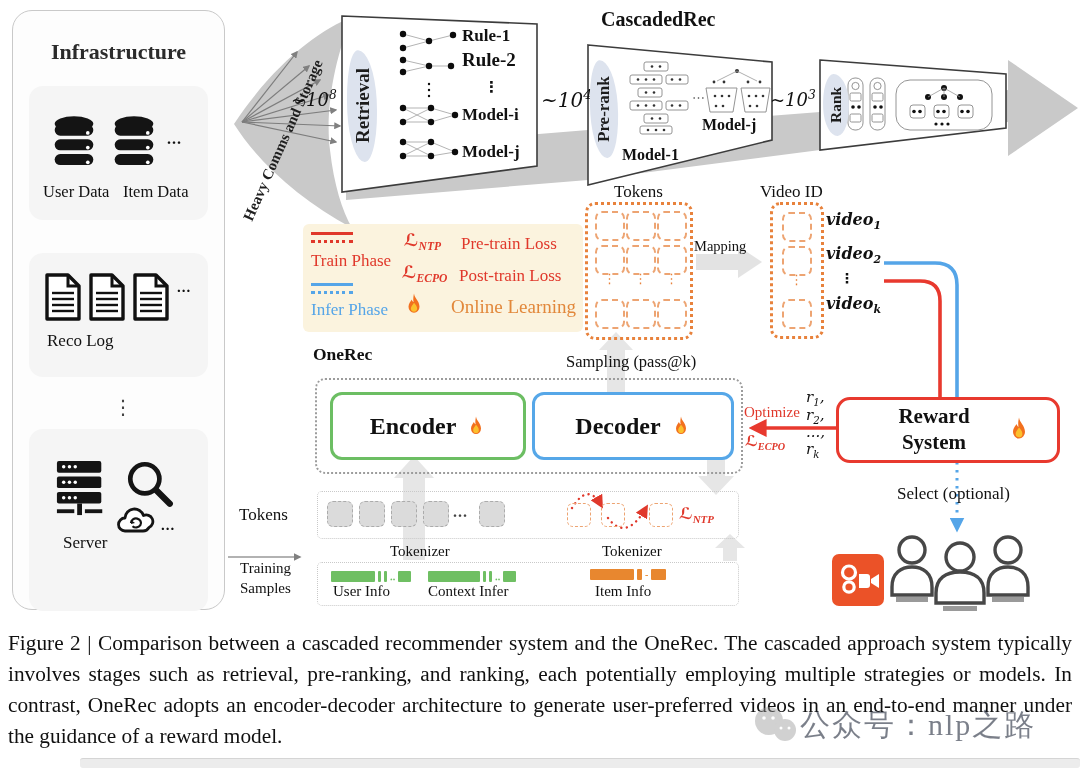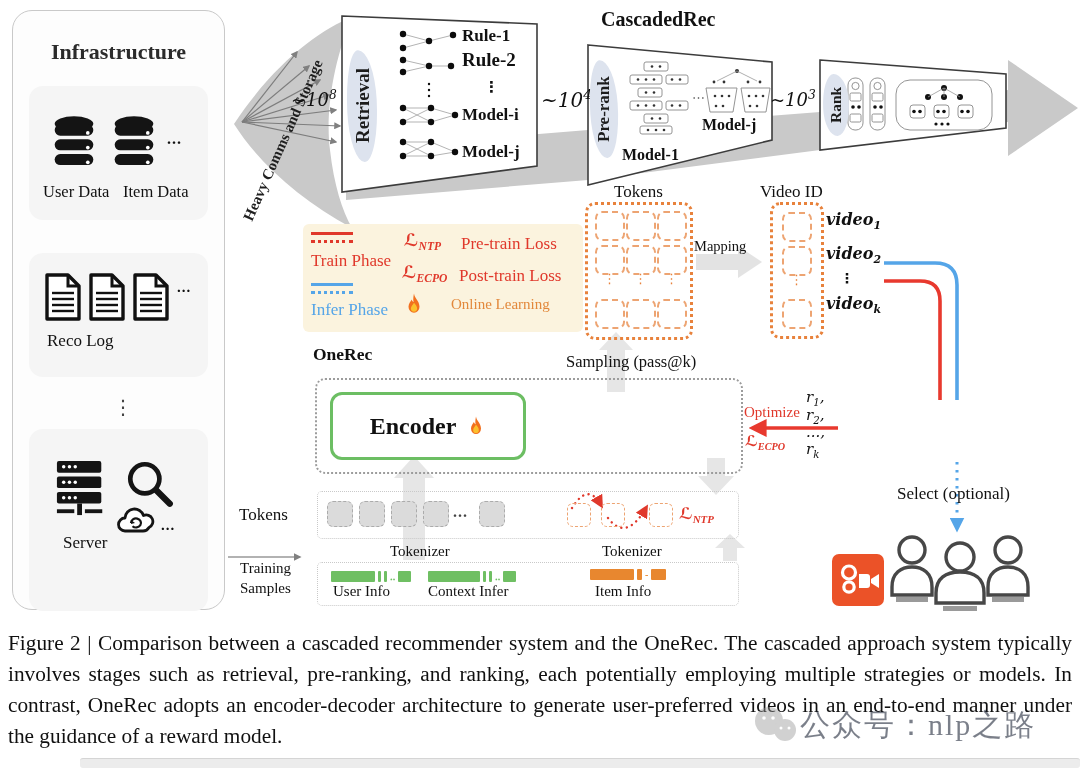--- a/index.html
+++ b/index.html
@@ -395,21 +395,21 @@
     <div class="abs lg-dot" style="left:8px;top:67px;width:42px;border-color:var(--c-infer,#55A5E8)"></div>
     <span class="abs blue" style="left:8px;top:76px;font-size:17px">Infer Phase</span>
 
     <span class="abs red" style="left:101px;top:6px;font-size:17px"><span class="scl">ℒ</span><sub class="it b">NTP</sub></span>
     <span class="abs red" style="left:158px;top:10px;font-size:17px">Pre-train Loss</span>
     <span class="abs red" style="left:99px;top:38px;font-size:17px"><span class="scl">ℒ</span><sub class="it b">ECPO</sub></span>
     <span class="abs red" style="left:156px;top:42px;font-size:17px">Post-train Loss</span>
     <svg class="abs" style="left:100px;top:68px" width="22" height="25" viewBox="0 0 24 26">
         <use href="#flameDef"></use>
       </svg>
-    <span class="abs orange" style="left:148px;top:72px;font-size:15px">Online Learning</span>
+    <span class="abs orange" style="left:148px;top:72px;font-size:19px">Online Learning</span>
   </div>
 
   <span class="abs" style="left:614px;top:182px;font-size:17px">Tokens</span>
   <div class="abs ocontainer" style="left:585px;top:202px;width:102px;height:132px">
     <div class="osq" style="left:7px;top:6px"></div>
       <div class="osq" style="left:38px;top:6px"></div>
       <div class="osq" style="left:69px;top:6px"></div>
     <div class="osq" style="left:7px;top:40px"></div>
       <div class="osq" style="left:38px;top:40px"></div>
       <div class="osq" style="left:69px;top:40px"></div>
@@ -438,28 +438,43 @@
   <div class="abs b" style="left:313px;top:344px;font-size:17.5px">OneRec</div>
   <span class="abs" style="left:566px;top:352px;font-size:16.5px">Sampling (pass@k)</span>
 
   <div class="abs" style="left:315px;top:378px;width:424px;height:92px;border:2.6px dotted #9c9c9c;border-radius:10px"></div>
   <div class="abs" style="left:330px;top:392px;width:190px;height:62px;border:3px solid var(--c-encoder,#6CBE63);border-radius:12px;background:#fff;display:flex;align-items:center;justify-content:center">
     <span class="b" style="font-size:24px">Encoder</span>
     <svg class="flame" style="margin-left:10px" width="20" height="23" viewBox="0 0 24 26">
         <use href="#flameDef"></use>
       </svg>
   </div>
+  <div class="abs" style="left:532px;top:392px;width:196px;height:62px;border:3px solid var(--c-decoder,#56A7E8);border-radius:12px;background:#fff;display:flex;align-items:center;justify-content:center">
+    <span class="b" style="font-size:24px">Decoder</span>
+    <svg class="flame" style="margin-left:10px" width="20" height="23" viewBox="0 0 24 26">
+        <use href="#flameDef"></use>
+      </svg>
+  </div>
 
   <span class="abs red" style="left:744px;top:404px;font-size:15px">Optimize</span>
   <span class="abs red" style="left:745px;top:432px;font-size:15px"><span class="scl">ℒ</span><sub class="it b">ECPO</sub></span>
   <span class="abs math" style="left:806px;top:388px;font-size:15px"><span>r</span><sub>1</sub><span>,</span></span>
   <span class="abs math" style="left:806px;top:406px;font-size:15px"><span>r</span><sub>2</sub><span>,</span></span>
   <span class="abs math" style="left:806px;top:423px;font-size:15px">...,</span>
   <span class="abs math" style="left:806px;top:440px;font-size:15px"><span>r</span><sub>k</sub><span></span></span>
 
+  <div class="abs" style="left:836px;top:397px;width:218px;height:60px;border:3.5px solid var(--c-reward,#E8392E);border-radius:14px;background:#fff">
+    <div class="abs b" style="left:0;top:3px;width:190px;text-align:center;font-size:21px;line-height:26px">
+      <div>Reward</div>
+        <div>System</div>
+    </div>
+    <svg class="abs" style="left:168px;top:16px" width="24" height="27" viewBox="0 0 24 26">
+        <use href="#flameDef"></use>
+      </svg>
+  </div>
 
   <span class="abs" style="left:897px;top:484px;font-size:17px">Select (optional)</span>
 
   <div class="abs" style="left:832px;top:554px;width:52px;height:52px;background:var(--c-kuaishou,#EB5228);border-radius:7px">
     <svg width="52" height="52" viewBox="0 0 52 52">
       <g fill="none" stroke="#fff" stroke-width="3.2">
           <circle cx="17" cy="18.5" r="6.5"></circle>
           <circle cx="17" cy="33" r="5.2"></circle>
         </g>
       <path d="M27,20 h8 a3,3 0 0 1 3,3 v8 a3,3 0 0 1 -3,3 h-8 z" fill="#fff"></path>

